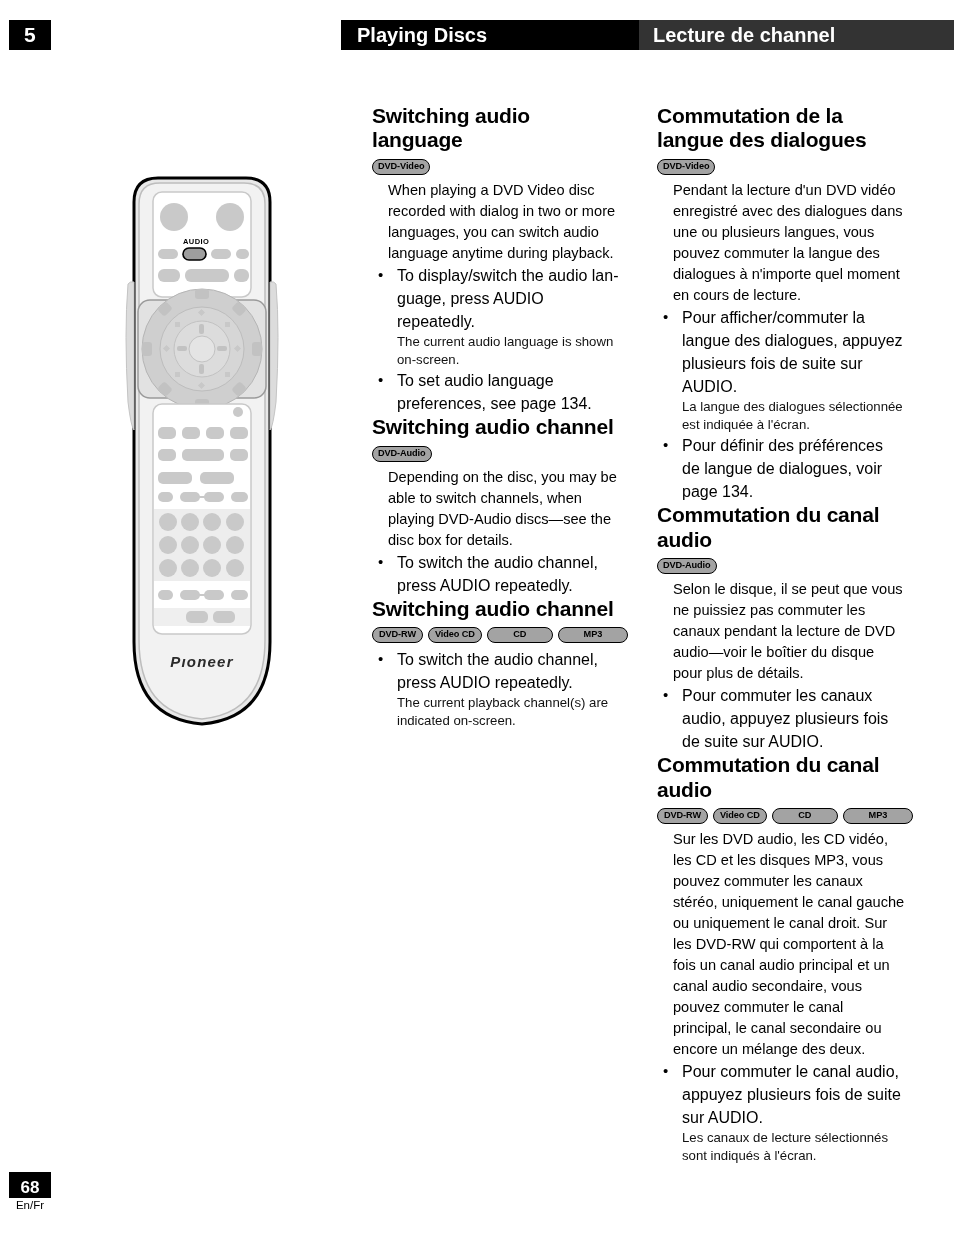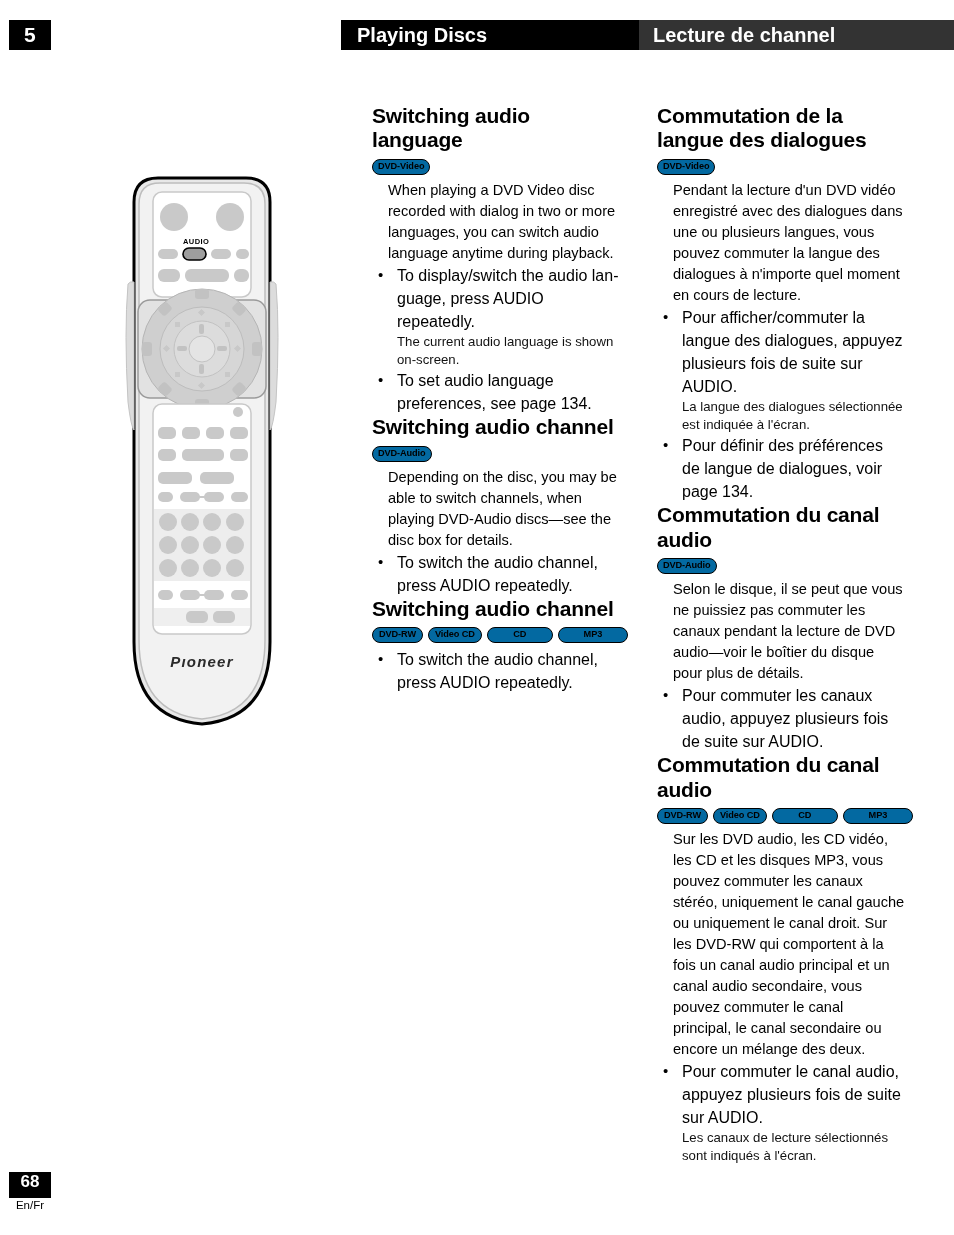--- a/index.html
+++ b/index.html
@@ -101,21 +101,21 @@
     display: flex;
     gap: 5px;
     align-items: center;
   }
   .badge {
     display: inline-flex;
     align-items: center;
     justify-content: center;
     border: 1.4px solid #000000;
     border-radius: 999px;
-    background: #0369a1;
+    background: #a3a3a3;
     font-size: 9.2px;
     font-weight: bold;
     height: 14px;
     padding: 0 6px;
     line-height: 1;
     white-space: nowrap;
     letter-spacing: -0.1px;
   }
   .badge.w-dvdvideo { padding: 0 5px; }
   .badge.w-wide { min-width: 52px; }
@@ -151,21 +151,21 @@
     position: absolute;
     left: 9px;
     top: 1172px;
     width: 42px;
     height: 26px;
     background: #000000;
     color: #ffffff;
     font-size: 17px;
     font-weight: bold;
     display: flex;
-    align-items: flex-start;
+    align-items: flex-end;
     justify-content: center;
   }
   .page-lang {
     position: absolute;
     left: 9px;
     top: 1199px;
     width: 42px;
     text-align: center;
     font-size: 11.5px;
   }
@@ -328,20 +328,21 @@
   <h2 class="sec sec-gap">Switching audio channel</h2>
   <div class="badges">
     <span class="badge">DVD-RW</span>
     <span class="badge">Video CD</span>
     <span class="badge w-wide">CD</span>
     <span class="badge w-wider">MP3</span>
   </div>
   <ul class="blist">
     <li>
       <div class="b-strong">To switch the audio channel, press AUDIO repeatedly.</div>
+      <p class="sub">The current playback channel(s) are indicated on-screen.</p>
     </li>
   </ul>
 </div>
 
 <div class="col col-fr">
 
   <h2 class="sec">Commutation de la langue des dialogues</h2>
   <div class="badges">
     <span class="badge w-dvdvideo">DVD-Video</span>
   </div>

